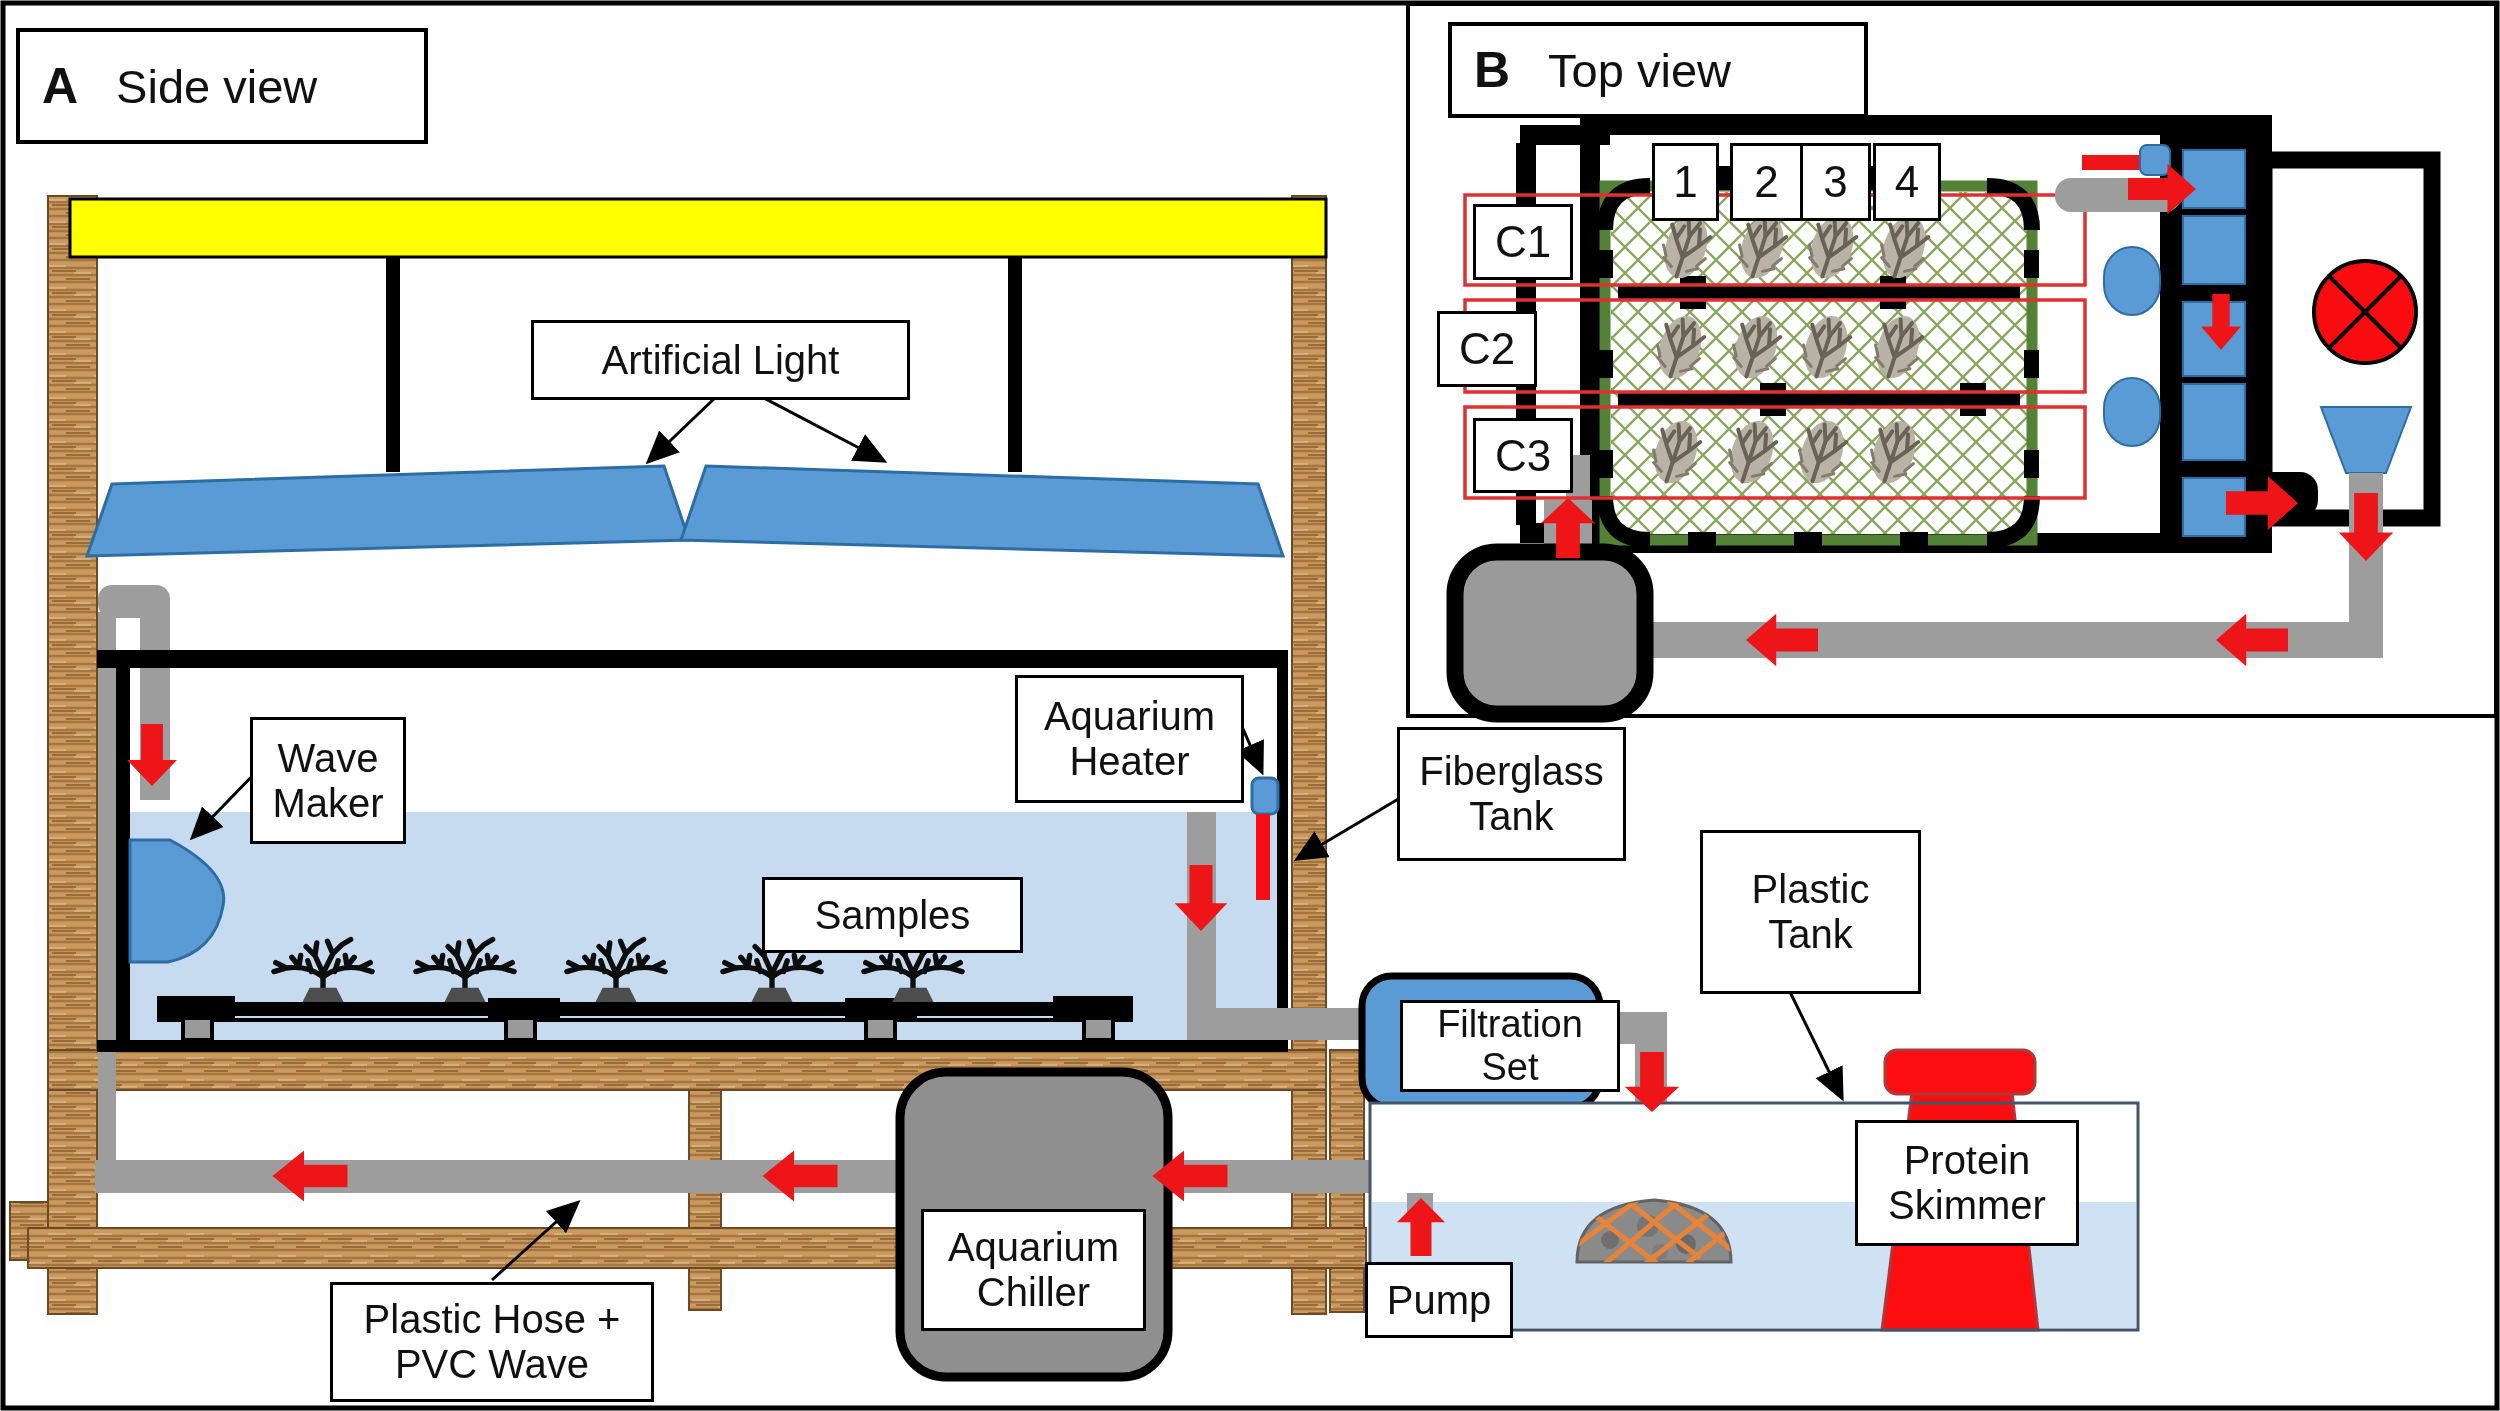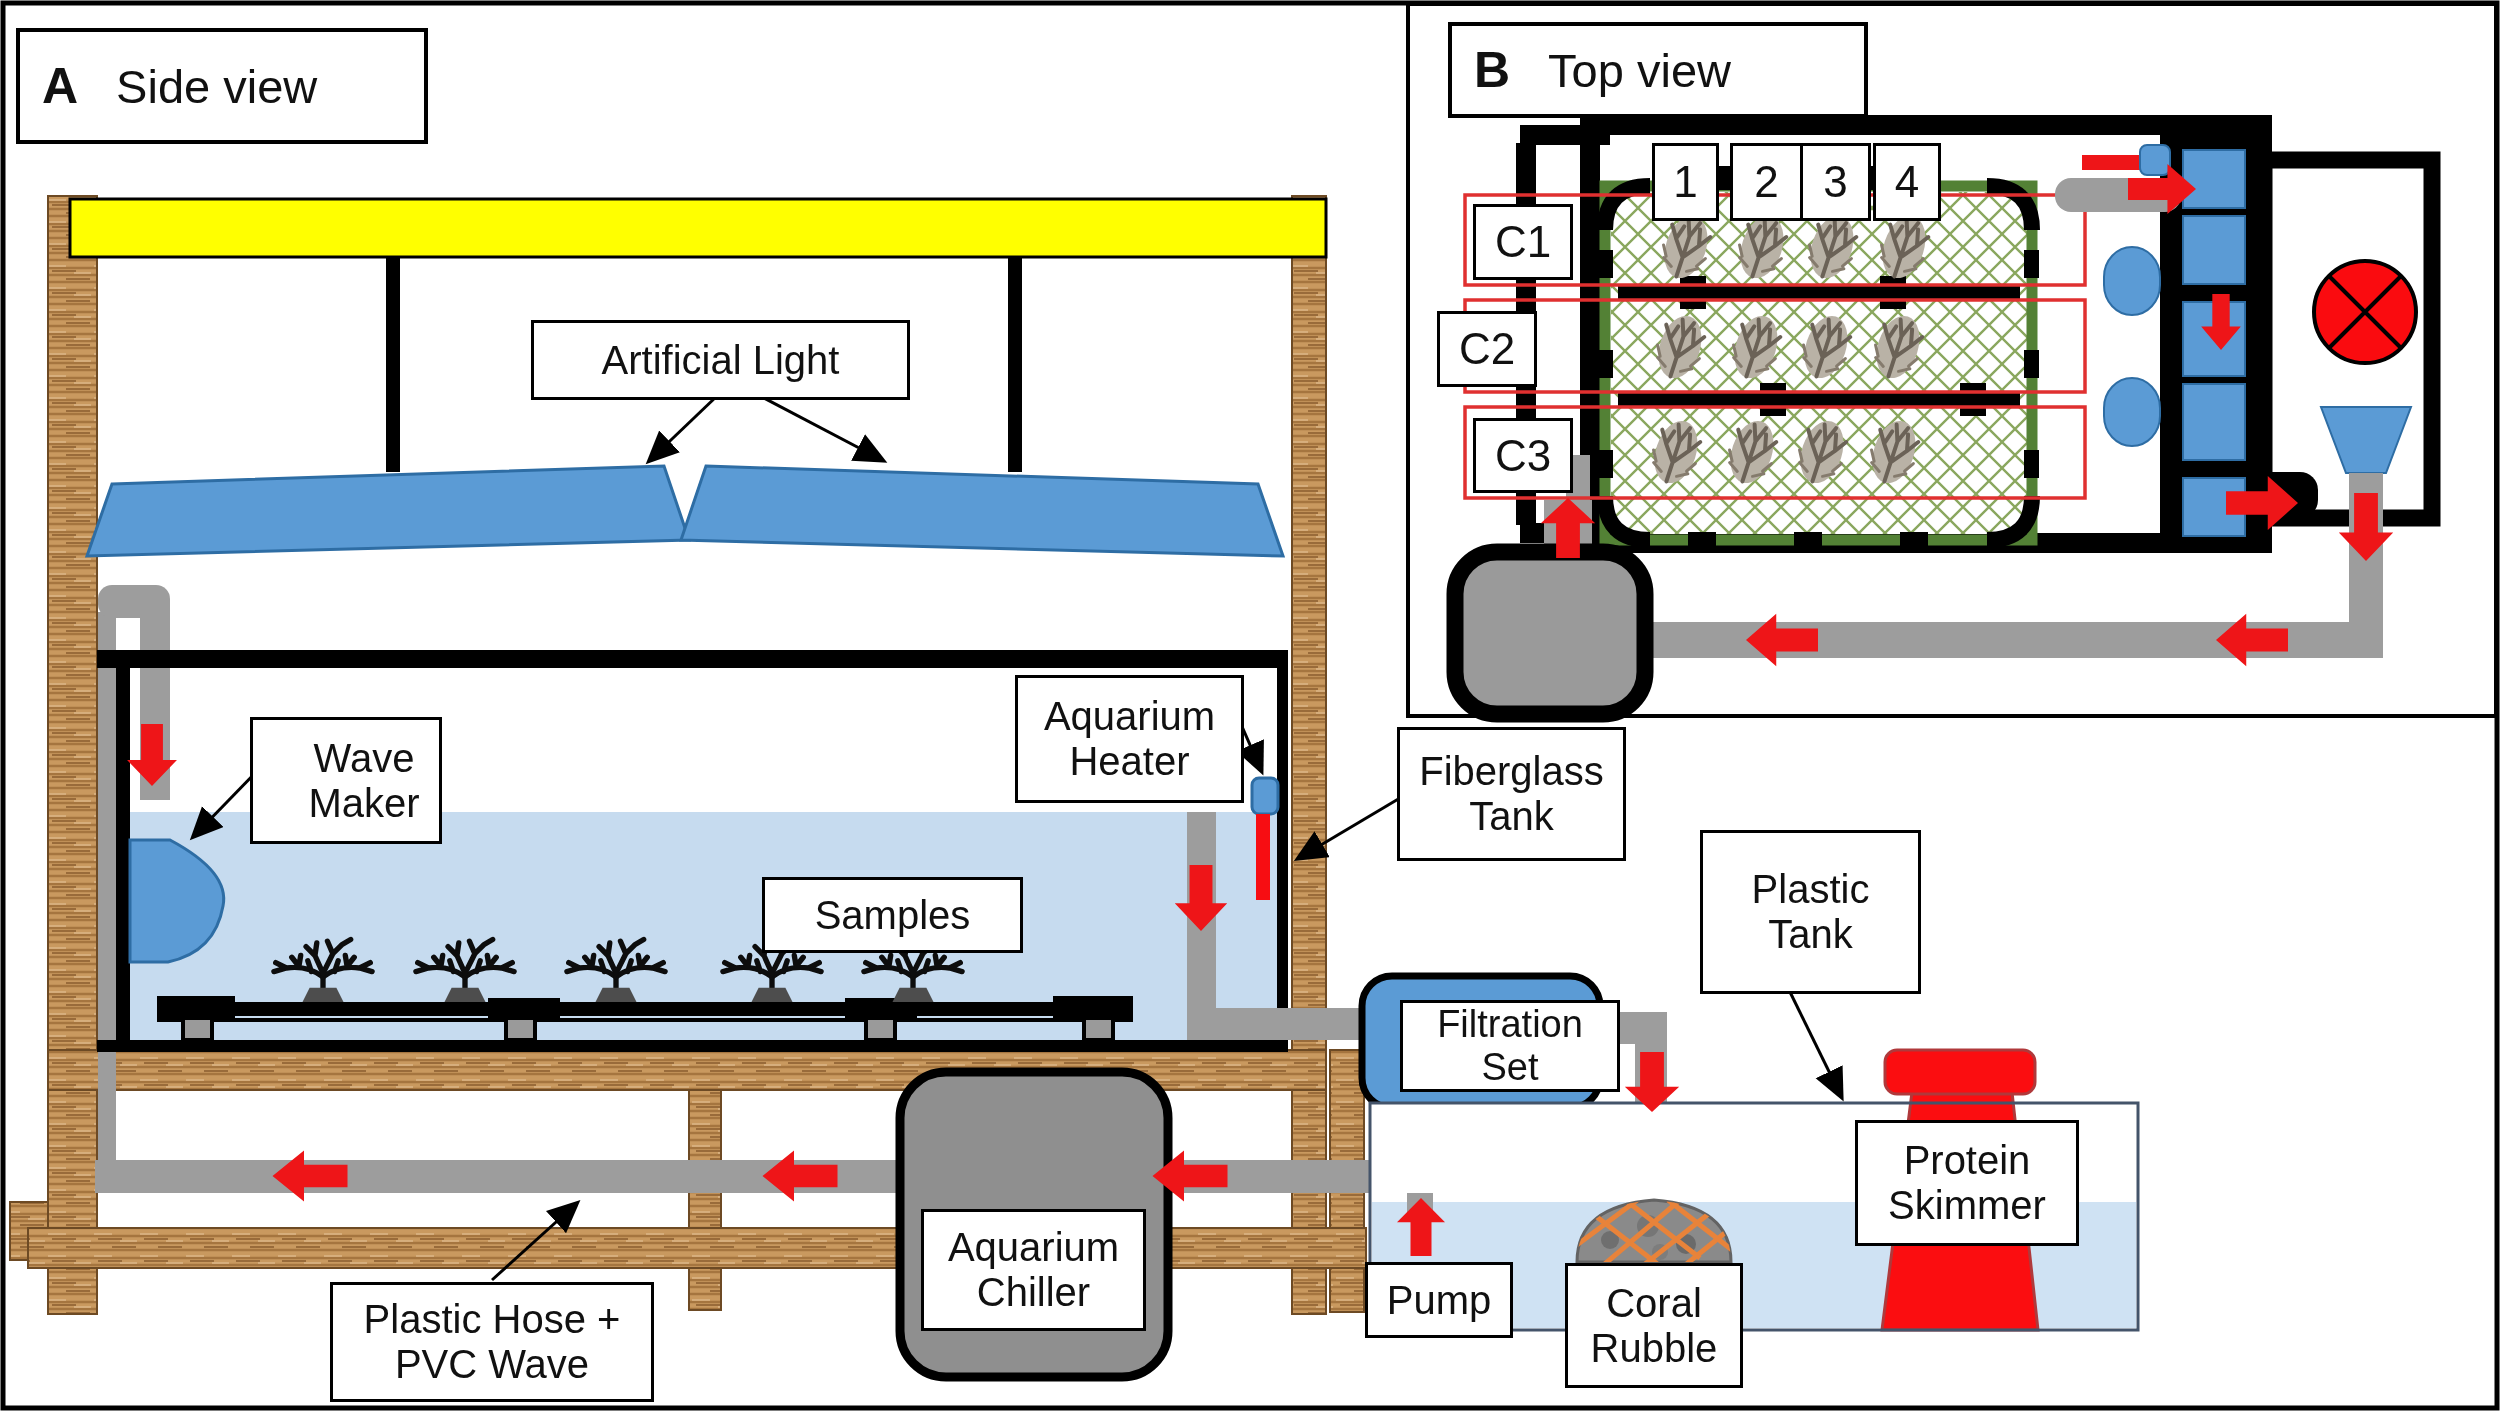--- a/index.html
+++ b/index.html
@@ -314,36 +314,34 @@
 <div class="panel-label" style="left:16px;top:28px;width:382px;height:108px;">
   <span class="letter">A</span>
   <span>Side view</span>
 </div>
 <div class="panel-label" style="left:1448px;top:22px;width:390px;height:88px;">
   <span class="letter">B</span>
   <span>Top view</span>
 </div>
 
 <div class="callout" style="left:531px;top:320px;width:373px;height:74px;">Artificial Light</div>
-<div class="callout" style="left:250px;top:717px;width:150px;height:121px;padding-left:36px;">Wave
+<div class="callout" style="left:250px;top:717px;width:150px;height:121px;">Wave
 Maker</div>
 <div class="callout" style="left:762px;top:877px;width:255px;height:70px;">Samples</div>
 <div class="callout" style="left:1015px;top:675px;width:223px;height:122px;">Aquarium
 Heater</div>
 <div class="callout" style="left:1397px;top:727px;width:223px;height:128px;">Fiberglass
 Tank</div>
 <div class="callout" style="left:1376px;top:1000px;width:214px;height:86px;font-size:38px;margin-left:24px;">Filtration
 Set</div>
 <div class="callout" style="left:1700px;top:830px;width:215px;height:158px;">Plastic
 Tank</div>
 <div class="callout" style="left:1855px;top:1120px;width:218px;height:120px;">Protein
 Skimmer</div>
 <div class="callout" style="left:1365px;top:1262px;width:142px;height:70px;">Pump</div>
-<div class="callout" style="left:1565px;top:1263px;width:172px;height:119px;">Coral
-Rubble</div>
 <div class="callout" style="left:921px;top:1209px;width:219px;height:116px;">Aquarium
 Chiller</div>
 <div class="callout" style="left:330px;top:1282px;width:318px;height:114px;">Plastic Hose +
 PVC Wave</div>
 
 <div class="callout grid-label" style="left:1473px;top:204px;width:94px;height:70px;">C1</div>
 <div class="callout grid-label" style="left:1437px;top:311px;width:94px;height:70px;">C2</div>
 <div class="callout grid-label" style="left:1473px;top:418px;width:94px;height:69px;">C3</div>
 <div class="callout grid-label" style="left:1652px;top:143px;width:61px;height:72px;">1</div>
 <div class="callout grid-label" style="left:1730px;top:143px;width:67px;height:72px;">2</div>

